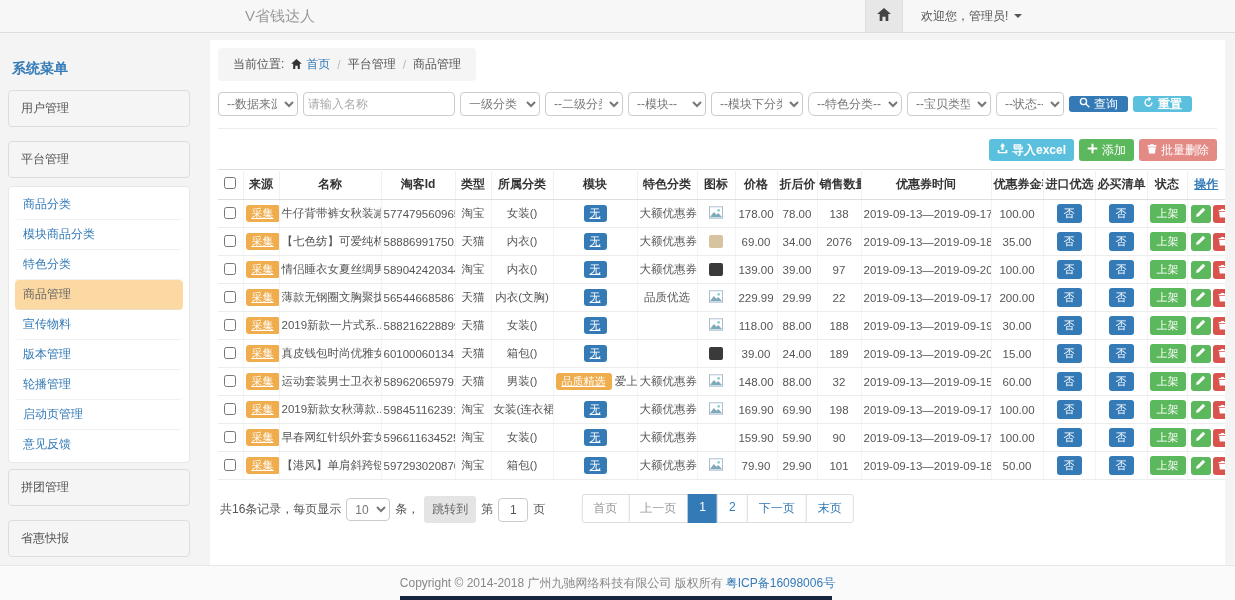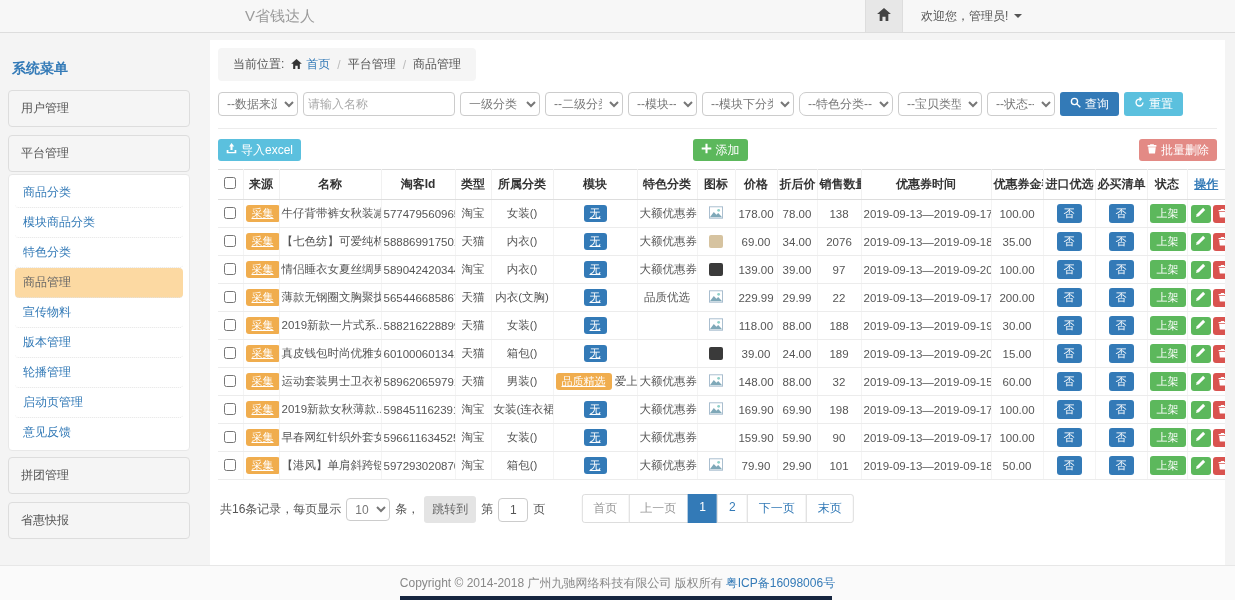--- a/index.html
+++ b/index.html
@@ -8,40 +8,40 @@
 
 .topbar{position:absolute;top:0;left:0;right:0;height:33px;background:#f7f7f7;border-bottom:1px solid #ddd;}
 .app-title{position:absolute;left:245px;top:0;line-height:32px;font-size:15px;color:#9b9b9b;}
 .top-right{position:absolute;right:0;top:0;height:32px;display:flex;}
 .home-btn{width:38px;height:32px;background:#e7e7e7;border-left:1px solid #ddd;border-right:1px solid #ddd;display:flex;align-items:center;justify-content:center;cursor:pointer;}
 .welcome{width:332px;display:flex;align-items:center;padding-left:18px;gap:6px;color:#555;cursor:pointer;}
 .caret{width:0;height:0;border-left:4px solid transparent;border-right:4px solid transparent;border-top:4px solid #555;display:inline-block;}
 
 .sidebar{position:absolute;left:8px;top:52px;width:182px;bottom:35px;overflow:hidden;}
 .sb-title{color:#337ab7;font-weight:bold;font-size:14px;padding:8px 4px 12px;}
-.sb-head{background:#f5f5f5;border:1px solid #ddd;border-radius:4px;padding:9px 12px;margin-bottom:8px;color:#555;cursor:pointer;}
+.sb-head{background:#f5f5f5;border:1px solid #ddd;border-radius:4px;padding:9px 12px;margin-bottom:14px;color:#555;cursor:pointer;}
 .sb-items{background:#fff;border:1px solid #e8e8e8;border-radius:4px;margin:-6px 0 6px;padding:3px 6px;}
 .sb-item{padding:6px 8px;color:#337ab7;border-bottom:1px dotted #e4e4e4;border-radius:4px;cursor:pointer;}
 .sb-item:last-child{border-bottom:none;}
 .sb-item.active{background:#fcd9a2;color:#666;}
 
 .main{position:absolute;left:210px;top:40px;width:1015px;bottom:35px;background:#fff;padding:8px;}
 .breadcrumb{display:inline-flex;align-items:center;gap:7px;background:#f5f5f5;border-radius:4px;padding:8px 15px;color:#555;}
 .breadcrumb .home{color:#337ab7;display:inline-flex;align-items:center;gap:4px;cursor:pointer;}
 .crumb-sep{color:#bbb;}
 .filters{display:flex;align-items:center;gap:5px;margin-top:11px;padding-bottom:12px;border-bottom:1px solid #ececec;}
 select.f-select,.f-input,.pp-select,.jump-input{height:24px;border:1px solid #ccc;border-radius:4px;background:#fff;color:#777;font-size:12px;padding:0 4px;font-family:inherit;}
 .f-input{width:152px;}
 .f-input::placeholder{color:#aaa;}
-.btn{display:inline-flex;align-items:center;gap:4px;border:none;border-radius:3px;color:#fff;cursor:pointer;font-size:12px;height:24px;padding:0 10px;font-family:inherit;}
+.btn{display:inline-flex;align-items:center;gap:4px;border:none;border-radius:3px;color:#fff;cursor:pointer;font-size:12px;height:16px;padding:0 10px;font-family:inherit;}
 .btn-primary{background:#337ab7;}
-.btn-info{background:#5bc0de;}
+.btn-info{background:#5bc0de;font-weight:bold;}
 .btn-success{background:#5cb85c;}
 .btn-danger{background:#e38a85;}
-.toolbar{display:flex;justify-content:space-between;gap:5px;margin:10px 0 8px;}
+.toolbar{display:flex;justify-content:flex-end;gap:5px;margin:10px 0 8px;}
 .toolbar .btn{height:22px;font-size:12px;padding:0 8px;}
 
 table{width:100%;border-collapse:collapse;table-layout:fixed;}
 th{border-top:1px solid #ddd;border-bottom:1px solid #ddd;border-right:1px solid #f1f1f1;font-weight:bold;color:#333;font-size:12px;padding:6px 2px;white-space:nowrap;overflow:hidden;text-align:center;}
 td{border-bottom:1px solid #ececec;border-right:1px solid #f4f4f4;font-size:11.5px;padding:4px 2px;height:27px;white-space:nowrap;overflow:hidden;text-align:center;color:#555;}
 th:last-child,td:last-child{border-right:none;text-decoration:underline;}
 th.op-col{color:#337ab7;}
 .tag{display:inline-block;border-radius:3px;color:#fff;font-size:11px;padding:3px 6px;line-height:1;text-decoration:underline;}
 .tag-orange{background:#f0ad4e;}
 .tag-blue{background:#337ab7;}
@@ -125,21 +125,21 @@
   </div>
 
   <div class="filters">
     <select class="f-select" style="width:80px">
       <option>--数据来源--</option>
     </select>
     <input class="f-input" placeholder="请输入名称" style="">
     <span id="filter-selects" style="display:flex;gap:5px">
         <select class="f-select" style="width: 80px;"><option>一级分类</option></select>
         <select class="f-select" style="width: 78px;"><option>--二级分类--</option></select>
-        <select class="f-select" style="width: 69px;"><option>--模块--</option></select>
+        <select class="f-select" style="width: 78px;"><option>--模块--</option></select>
         <select class="f-select" style="width: 92px;"><option>--模块下分类--</option></select>
         <select class="f-select" style="width: 94px; border-radius: 7px;"><option>--特色分类--</option></select>
         <select class="f-select" style="width: 84px;"><option>--宝贝类型--</option></select>
         <select class="f-select" style="width: 68px;"><option>--状态--</option></select>
       </span>
     <button class="btn btn-primary">
       <span><svg width="11" height="11" viewBox="0 0 16 16" fill="none" stroke="#fff" stroke-width="2">
             <circle cx="6.5" cy="6.5" r="4.5"></circle>
             <path d="M10 10 L15 15"></path>
           </svg></span>

